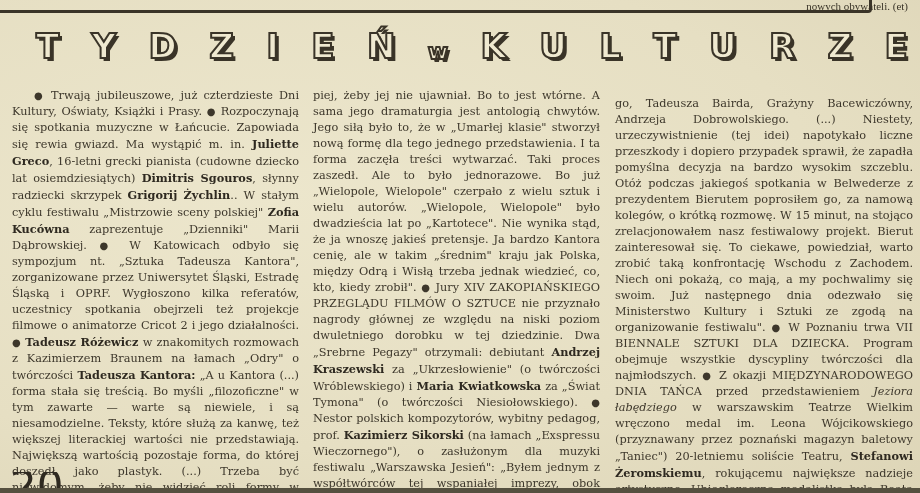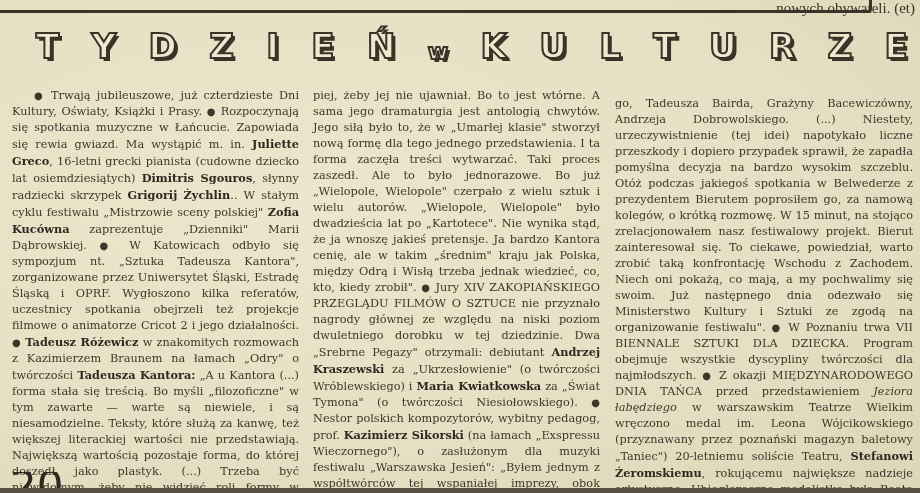--- a/index.html
+++ b/index.html
@@ -9,21 +9,21 @@
     font-family: "DejaVu Serif", serif;
     color: #3a3428;
   }
   .page { position: absolute; inset: 0; background:
     radial-gradient(ellipse at 30% 40%, #ece6cc 0%, #e6dfc3 60%, #ddd5b7 100%); }
   .top-box {
     position: absolute; left: -4px; top: -4px; width: 870px; height: 14px;
     border: 3px solid #3a3428; border-top: none; border-radius: 0 0 4px 4px;
   }
   .corner-note {
-    position: absolute; right: 5px; top: 0px; font-size: 15px;
+    position: absolute; right: 12px; top: 0px; font-size: 11px;
     font-family: "Liberation Serif", serif; color: #3a3428;
   }
   .masthead {
     position: absolute; left: 0; top: 22px; width: 920px; height: 48px;
     display: flex; justify-content: space-between; padding: 0 12px 0 36px; box-sizing: border-box;
     align-items: center;
   }
   .masthead span {
     font-family: "DejaVu Sans", sans-serif; font-weight: bold; font-size: 34px;
     color: #efe9d0;

